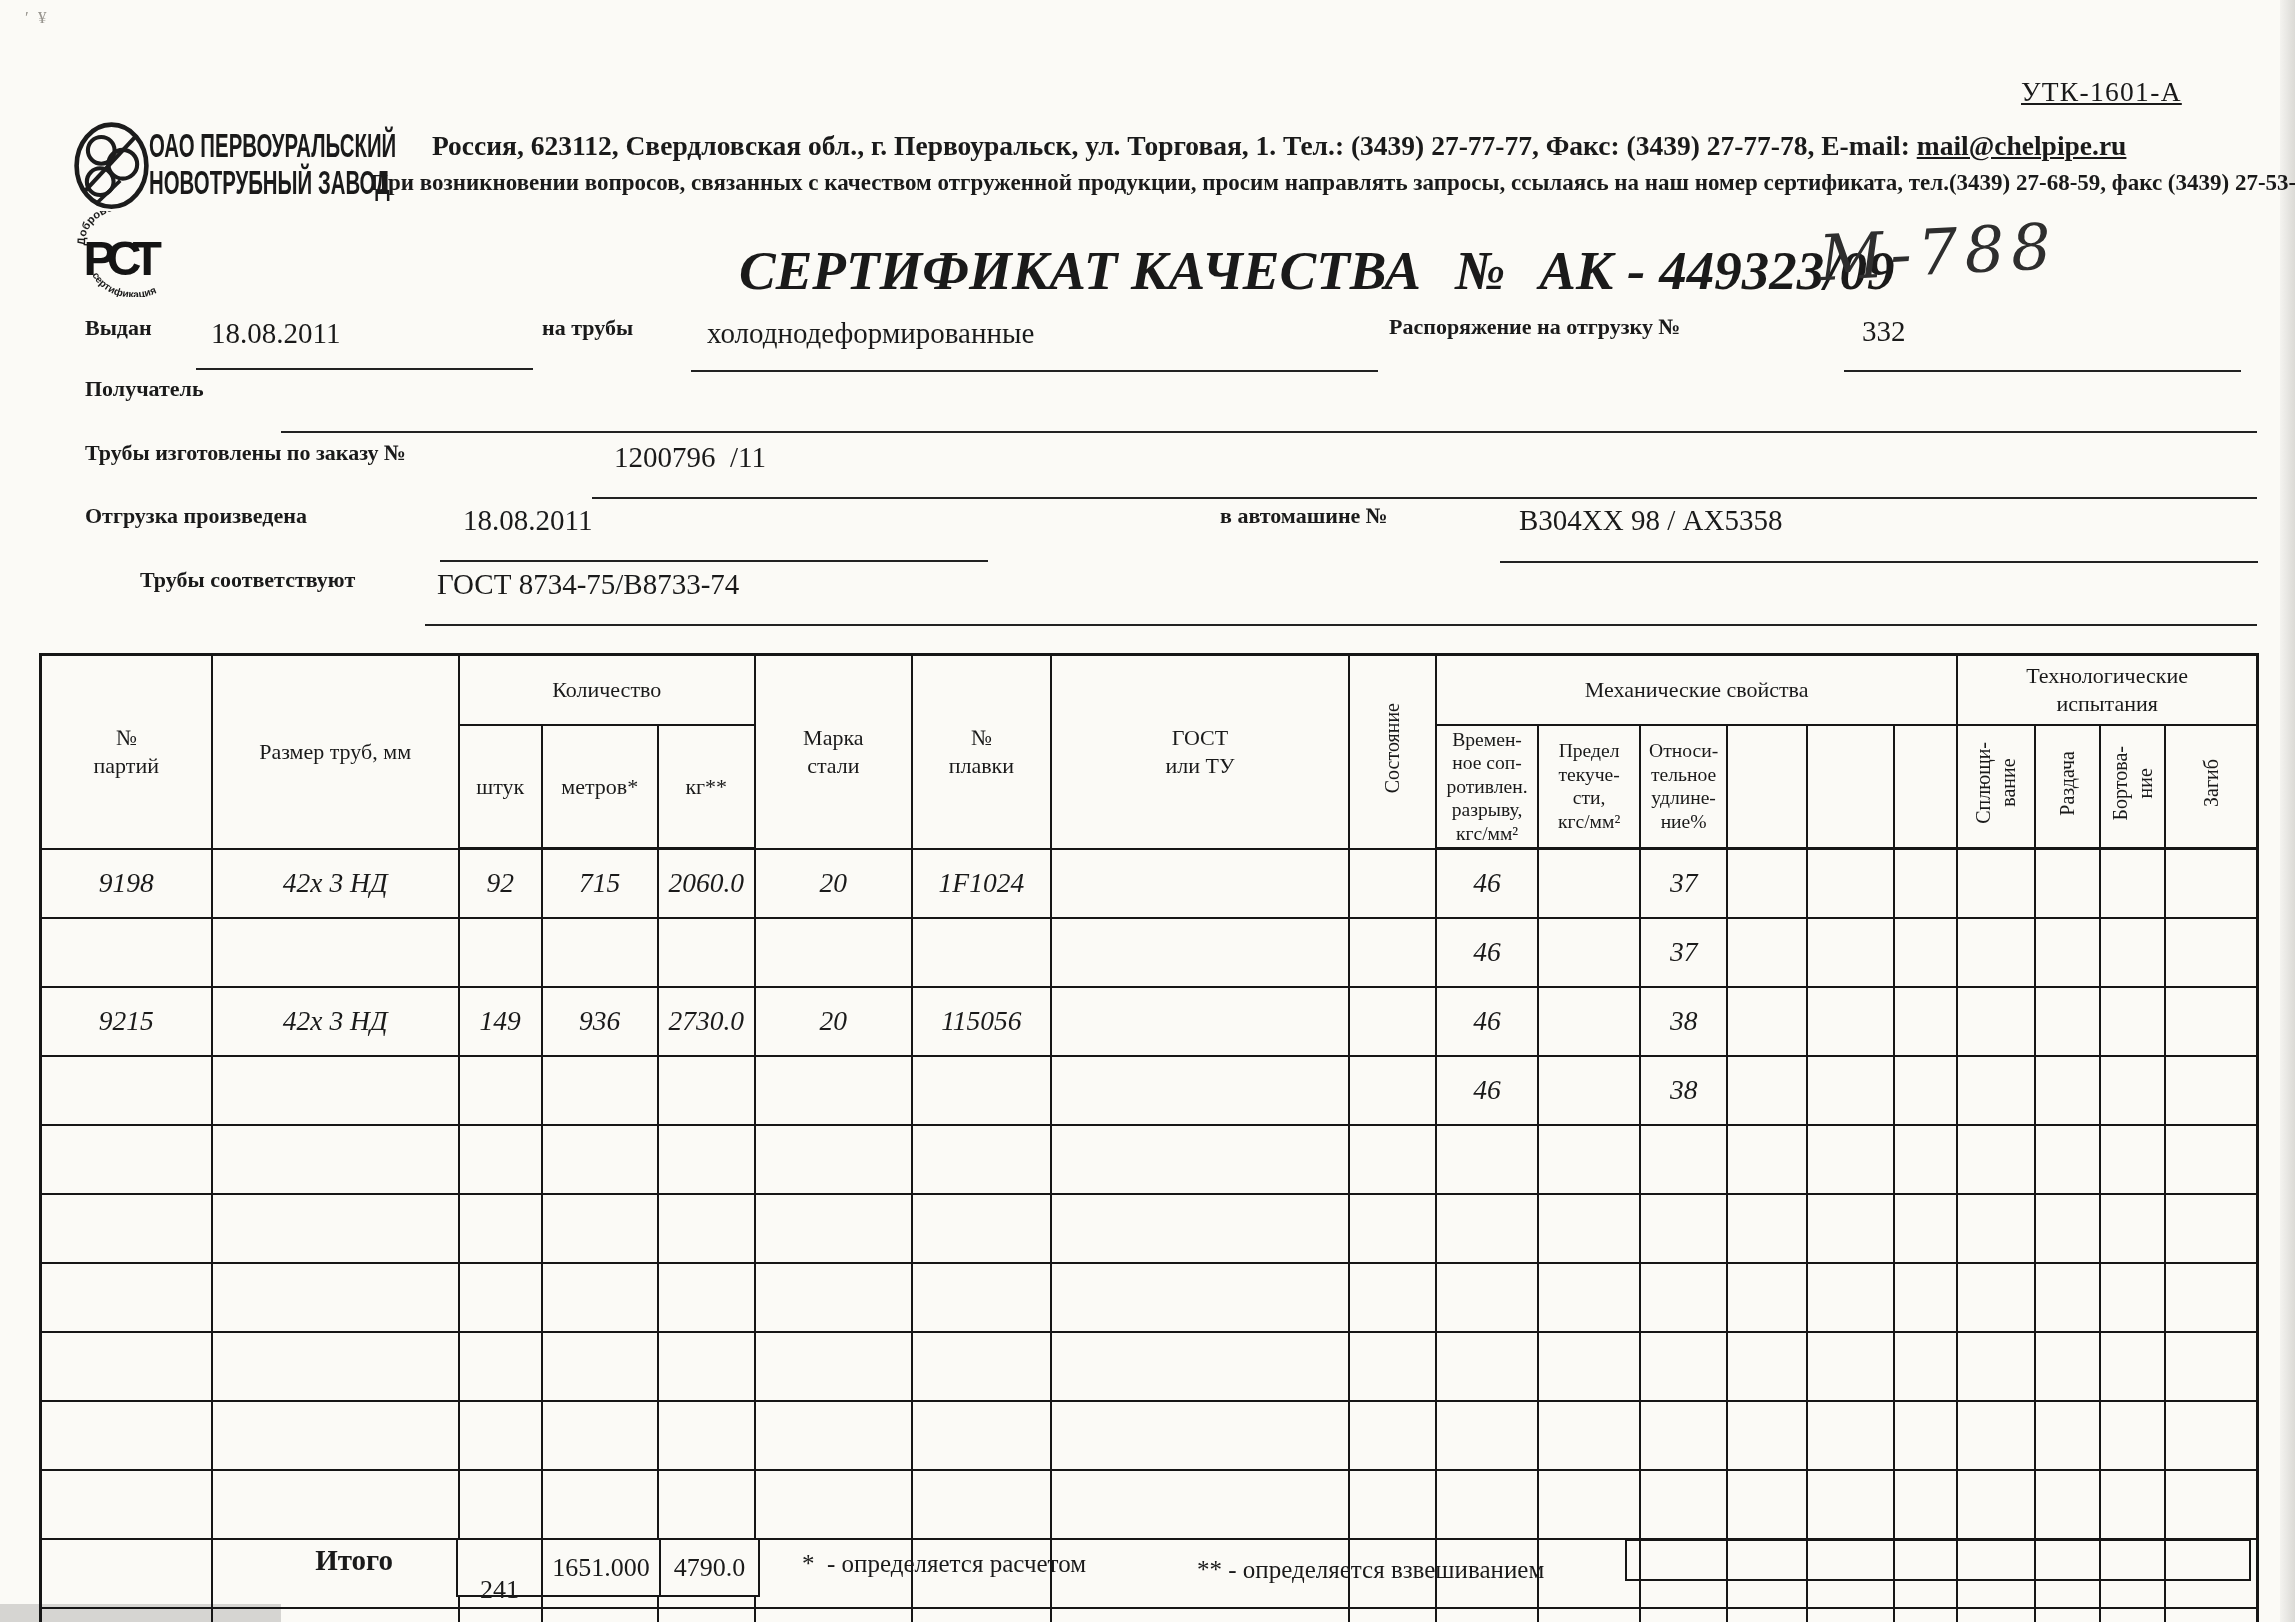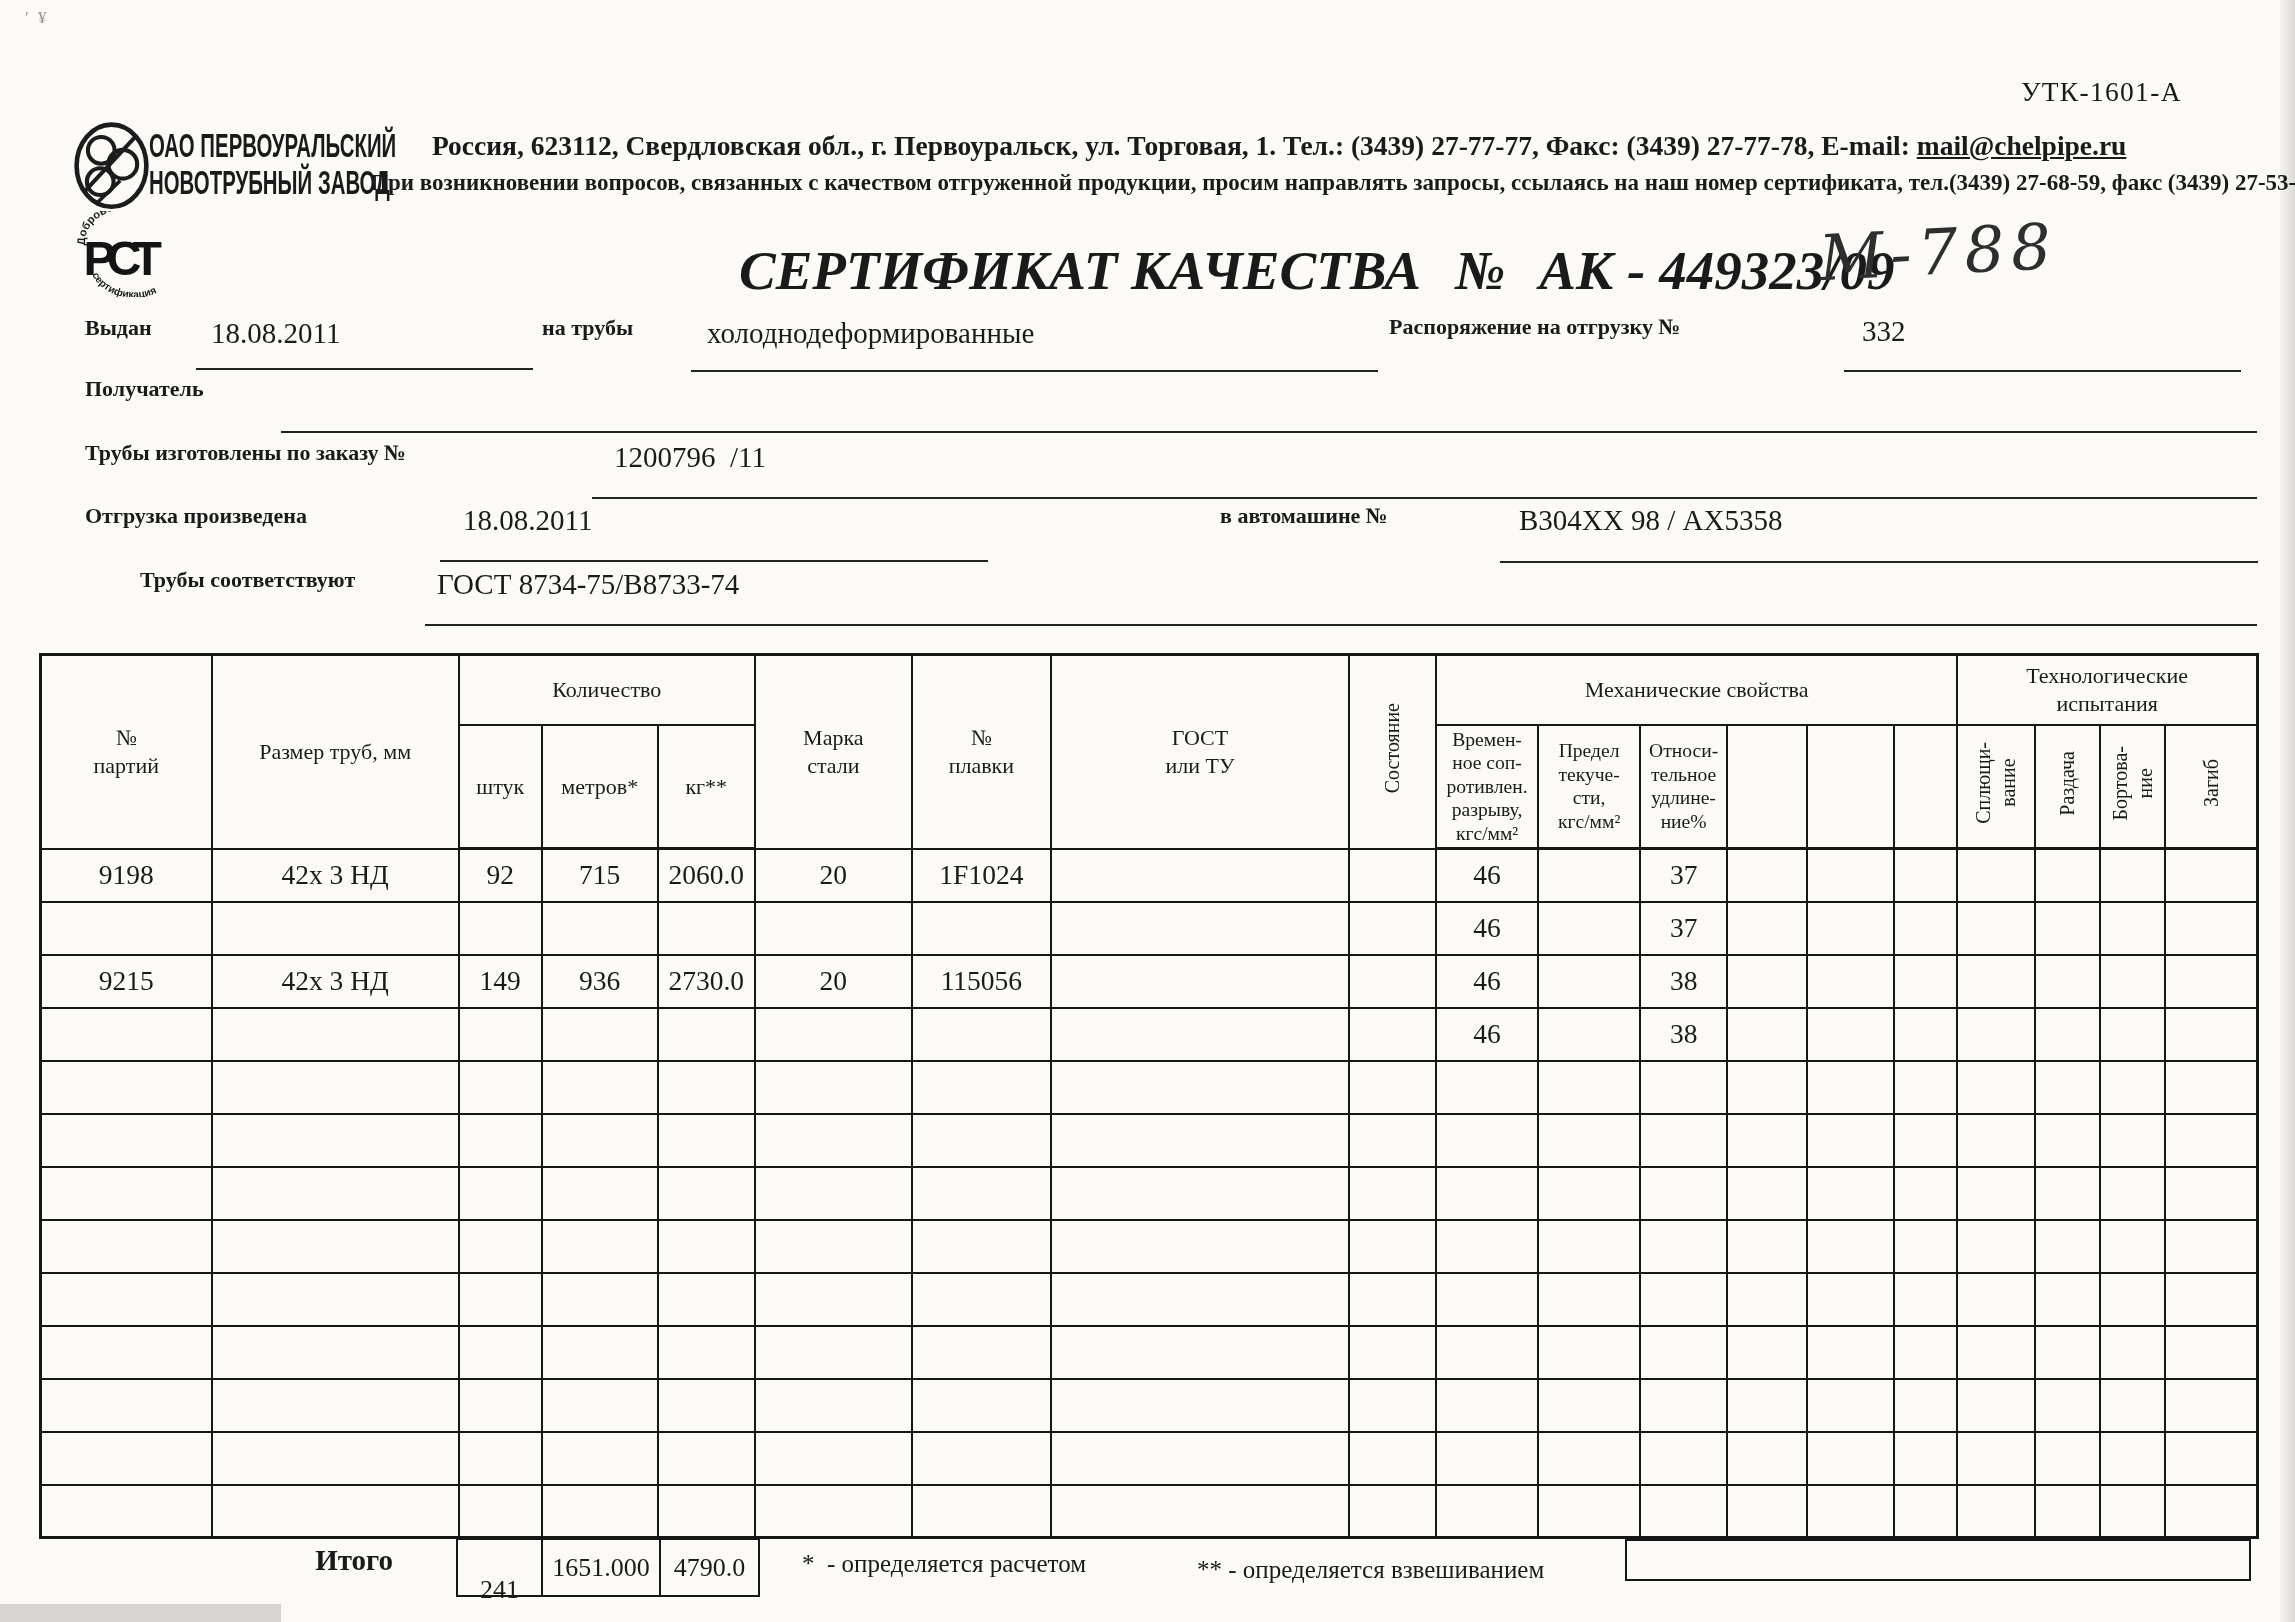--- a/index.html
+++ b/index.html
@@ -8,21 +8,21 @@
     background:#fbfaf6;overflow:hidden;color:#1a1a1a;
     font-family:"Liberation Serif","DejaVu Serif",serif;
   }
   .abs{position:absolute;}
   .pre{white-space:pre-line;}
   
   .edge-right{left:2280px;top:0;width:15.7px;height:1623px;background:linear-gradient(to right,#f4f3ef,#d9d8d4);}
   .strip-bl{left:0;top:1604px;width:281px;height:18.3px;background:#cfcecb;opacity:.85;}
   .mark-tl{left:25px;top:7.9px;font-size:17px;color:#97948e;letter-spacing:9.2px;}
   
-  .form-code{left:2021px;top:76px;font-size:27.5px;letter-spacing:1.3px;}
+  .form-code{left:2021px;top:76px;font-size:27.5px;letter-spacing:1.3px;text-decoration:underline;}
   .company-name{left:149px;top:127px;font-family:"Liberation Sans",sans-serif;font-weight:bold;
     font-size:34px;line-height:37px;transform:scaleX(0.60);transform-origin:left top;white-space:nowrap;}
   .addr1{left:432px;top:130px;font-weight:bold;font-size:27.5px;white-space:nowrap;}
   .addr1 .email{text-decoration:underline;}
   .addr2{left:370px;top:170px;font-weight:bold;font-size:23px;white-space:nowrap;}
   .title{left:739px;top:239px;font-size:55px;font-weight:bold;font-style:italic;white-space:nowrap;}
   .title .gap{display:inline-block;width:34px;}
   .handwritten{left:1819px;top:216px;font-size:63px;font-style:italic;font-weight:400;
     font-family:"DejaVu Serif",serif;letter-spacing:6.5px;color:#2e2e2e;transform:rotate(-3deg);}
   
@@ -33,21 +33,21 @@
   table.cert{position:absolute;left:39px;top:653px;width:2220px;border-collapse:collapse;table-layout:fixed;
     border:3.3px solid #161616;}
   .cert th,.cert td{border:2px solid #161616;padding:0;overflow:hidden;}
   .cert th{font-weight:400;font-size:22px;text-align:center;vertical-align:middle;line-height:1.25;}
   tr.h-top{height:70px;}
   tr.h-sub{height:124px;}
   .h-sub th{border-bottom:3.9px solid #161616;}
   th.mech{font-size:19.6px;line-height:1.2;}
   .vtxt{writing-mode:vertical-rl;transform:rotate(180deg);display:inline-block;
     white-space:pre-line;font-size:20px;line-height:1.25;}
-  .cert tbody tr{height:53px;}
+  .cert tbody tr{height:69px;font-style:italic;}
   .cert td.c{font-size:27.5px;text-align:center;vertical-align:middle;}
   
   .total-label{left:242px;top:1544px;width:151px;text-align:right;font-weight:bold;font-size:29px;}
   .total-box{left:456px;top:1538px;height:55px;display:flex;border:2.6px solid #161616;background:#fbfaf6;}
   .total-box .tcell{display:flex;align-items:center;justify-content:center;font-size:26px;}
   .total-box .tcell + .tcell{border-left:2px solid #161616;}
   .fnote{font-size:25px;white-space:pre;}
   .stamp-box{left:1625px;top:1539px;width:622px;height:38px;border:2.6px solid #161616;}
   .legend{left:1060px;top:1593px;font-size:20px;white-space:nowrap;color:#262626;}
 </style>

